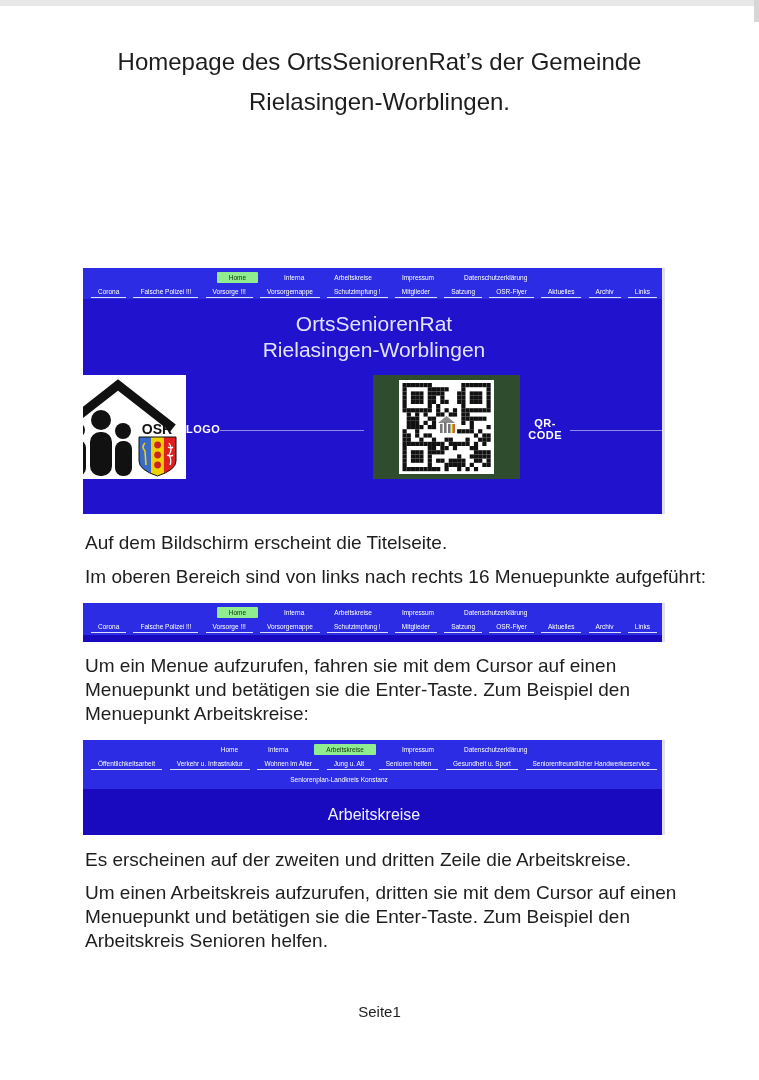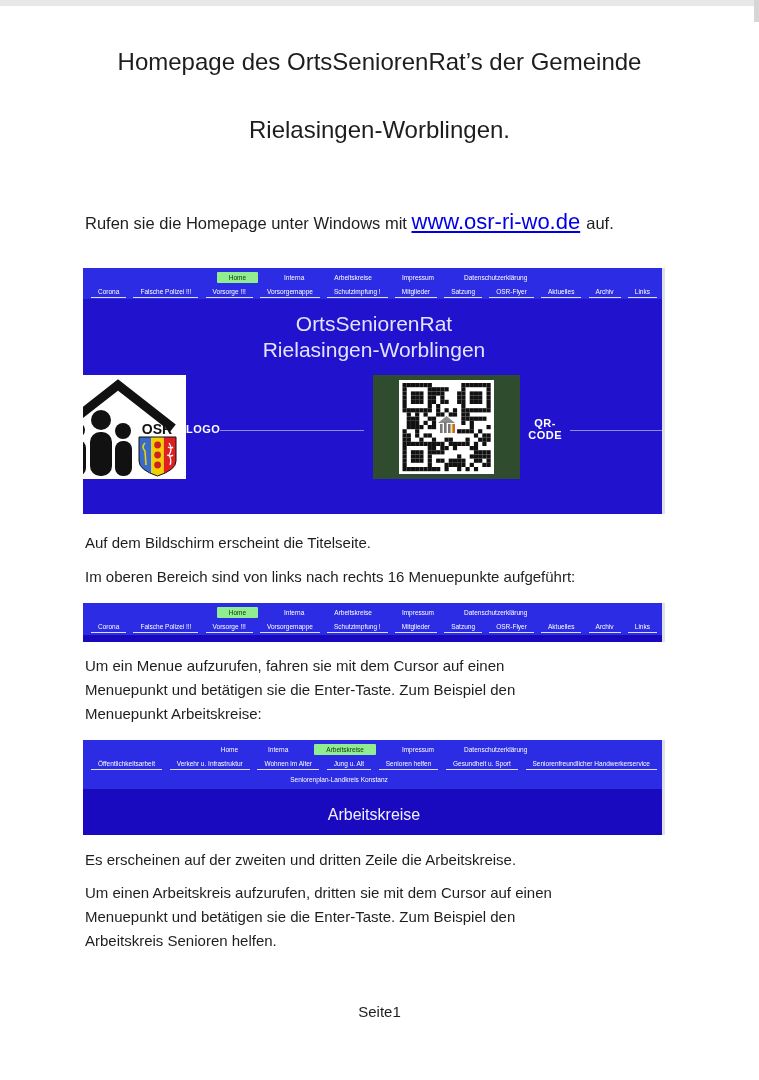--- a/index.html
+++ b/index.html
@@ -3,27 +3,27 @@
 <meta charset="utf-8">
 <style>
   html,body{margin:0;padding:0;background:#fff;}
   .page{position:relative;width:759px;height:1080px;background:#fff;overflow:hidden;
         font-family:"Liberation Sans",sans-serif;color:#1e1e1e;}
   .top-band{position:absolute;top:0;left:0;right:0;height:6px;background:#e7e7e7;}
   .right-sliver{position:absolute;top:0;right:0;width:5px;height:22px;background:#d6d6d6;}
 
   .doc-title{position:absolute;left:0;width:100%;text-align:center;font-size:24px;
              font-weight:400;color:#1d1d1d;margin:0;}
-  #title1{top:48px;} #title2{top:116px;}
+  #title1{top:48px;} #title2{top:88px;}
 
   .intro{position:absolute;top:192px;left:85px;font-size:16.5px;}
   .intro .link{font-size:22px;color:var(--link-blue);text-decoration:underline;cursor:pointer;}
   .intro .suffix{margin-left:6px;}
 
-  .para{position:absolute;left:85px;font-size:15px;line-height:24px;}
+  .para{position:absolute;left:85px;font-size:19px;line-height:24px;}
   #para1{top:531px;} #para2{top:565px;} #para3{top:654px;}
   #para4{top:848px;} #para5{top:881px;}
 
   .shot{position:absolute;left:83px;width:582px;background:var(--bar-blue);overflow:hidden;}
   #shot1{top:268px;height:246px;} #shot2{top:603px;height:39px;} #shot3{top:740px;height:95px;}
   .edge-strip{position:absolute;top:0;right:0;bottom:0;width:3px;background:#e0e0e8;}
 
   .menurow1{display:flex;justify-content:center;align-items:center;gap:22px;height:14px;
             padding-top:2px;font-size:6.5px;color:#fff;}
   .m1{padding:1px 4px;white-space:nowrap;cursor:pointer;}
@@ -56,21 +56,20 @@
 </head>
 <body>
 
 <div class="page">
   <div class="top-band"></div>
   <div class="right-sliver"></div>
 
   <h1 class="doc-title" id="title1">Homepage des OrtsSeniorenRat’s der Gemeinde</h1>
   <h1 class="doc-title" id="title2">Rielasingen-Worblingen.</h1>
 
-  <p class="intro"><span>Rufen sie die Homepage unter Windows mit </span><a class="link">www.osr-ri-wo.de</a><span class="suffix">auf.</span></p>
 
   <div class="shot" id="shot1">
     <div class="menurow1" id="s1r1">
         <span class="m1 active">Home</span>
         <span class="m1">Interna</span>
         <span class="m1">Arbeitskreise</span>
         <span class="m1">Impressum</span>
         <span class="m1">Datenschutzerklärung</span>
       </div>
     <div class="menurow2" id="s1r2">

